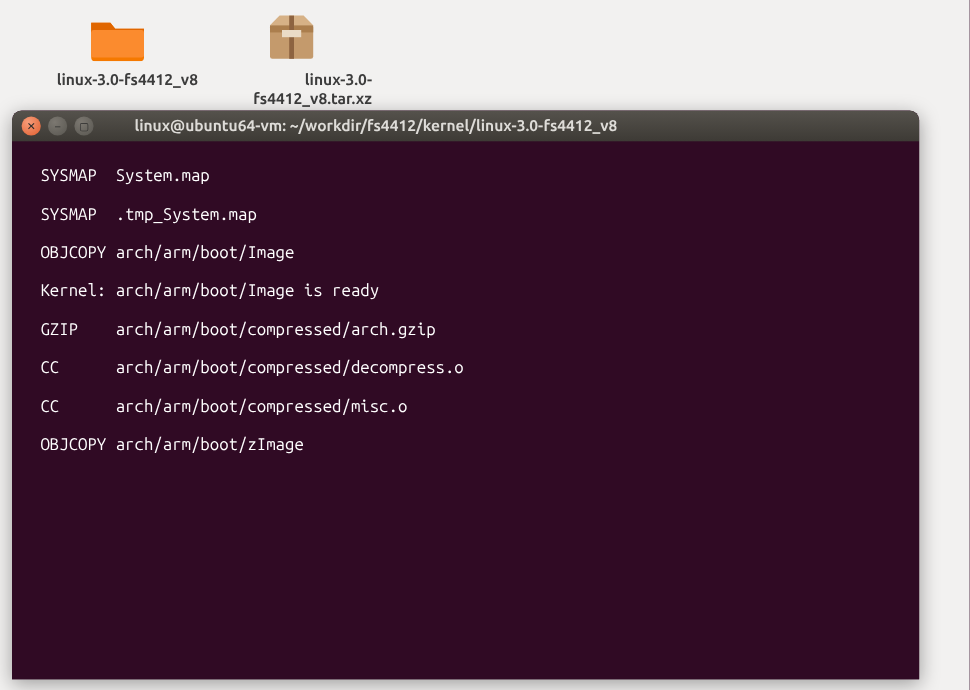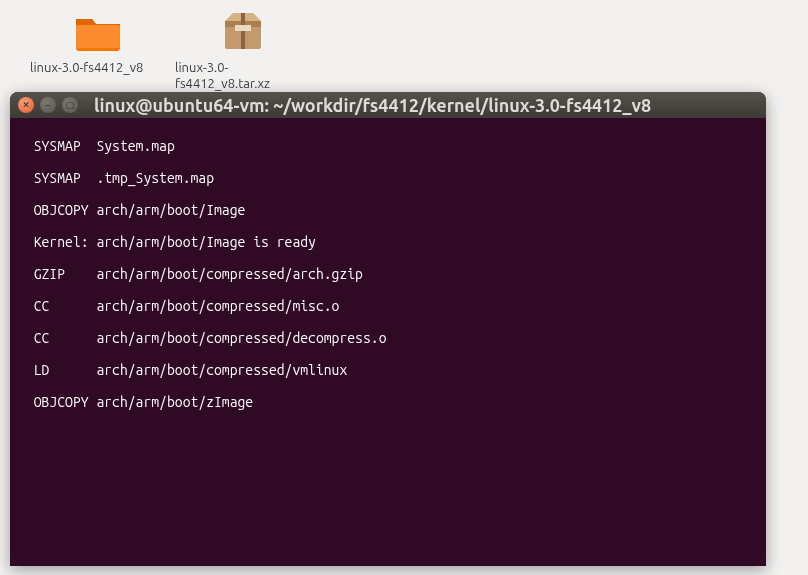--- a/index.html
+++ b/index.html
@@ -6,23 +6,24 @@
   body {
     width: 808px;
     height: 575px;
     background: #f2f1f0;
     font-family: "Ubuntu", "Liberation Sans", sans-serif;
     position: relative;
     overflow: hidden;
   }
   .desktop-icon {
     position: absolute;
-    text-align: left;
+    text-align: right;
     width: 135px;
     cursor: pointer;
+    font-weight: bold;
   }
   .desktop-icon .icon-img { height: 50px; display: flex; align-items: center; justify-content: center; }
   .desktop-icon .label {
     font-size: 13px;
     color: #3c3c3c;
     line-height: 1.2;
     margin-top: 4px;
     word-break: break-word;
   }
   .folder-svg { width: 48px; height: 40px; }
@@ -51,23 +52,23 @@
     width: 16px; height: 16px; border-radius: 50%;
     margin-right: 6px;
     display: flex; align-items: center; justify-content: center;
     font-size: 9px; color: #2b2b2b;
   }
   .btn-close { background: radial-gradient(circle at 35% 30%, #f79d7a, #e15e2f); }
   .btn-min   { background: radial-gradient(circle at 35% 30%, #7c7871, #585650); }
   .btn-max   { background: radial-gradient(circle at 35% 30%, #7c7871, #585650); }
   .title-text {
     color: #dedcd8;
-    font-size: 18px;
+    font-size: 13px;
     font-weight: bold;
-    margin-left: 10px;
+    margin-left: 28px;
     white-space: nowrap;
     overflow: hidden;
   }
   .term-body {
     font-family: "Ubuntu Mono","DejaVu Sans Mono","Liberation Mono",monospace;
     font-size: 14px;
     line-height: 16px;
     color: #ffffff;
     padding: 4px 2px;
     background: #300a24;
@@ -109,23 +110,22 @@
     <div class="win-btn btn-max">▢</div>
     <div class="title-text">linux@ubuntu64-vm: ~/workdir/fs4412/kernel/linux-3.0-fs4412_v8</div>
   </div>
 
   <div class="term-body">
 <div class="term-line">  SYSMAP  System.map</div>
 <div class="term-line">  SYSMAP  .tmp_System.map</div>
 <div class="term-line">  OBJCOPY arch/arm/boot/Image</div>
 <div class="term-line">  Kernel: arch/arm/boot/Image is ready</div>
 <div class="term-line">  GZIP    arch/arm/boot/compressed/arch.gzip</div>
+<div class="term-line">  CC      arch/arm/boot/compressed/decompress.o</div>
 <div class="term-line">  CC      arch/arm/boot/compressed/misc.o</div>
-<div class="term-line">  CC      arch/arm/boot/compressed/decompress.o</div>
-<div class="term-line">  LD      arch/arm/boot/compressed/vmlinux</div>
 <div class="term-line">  OBJCOPY arch/arm/boot/zImage</div>
 
 
 
 
 
 
 
 
 

